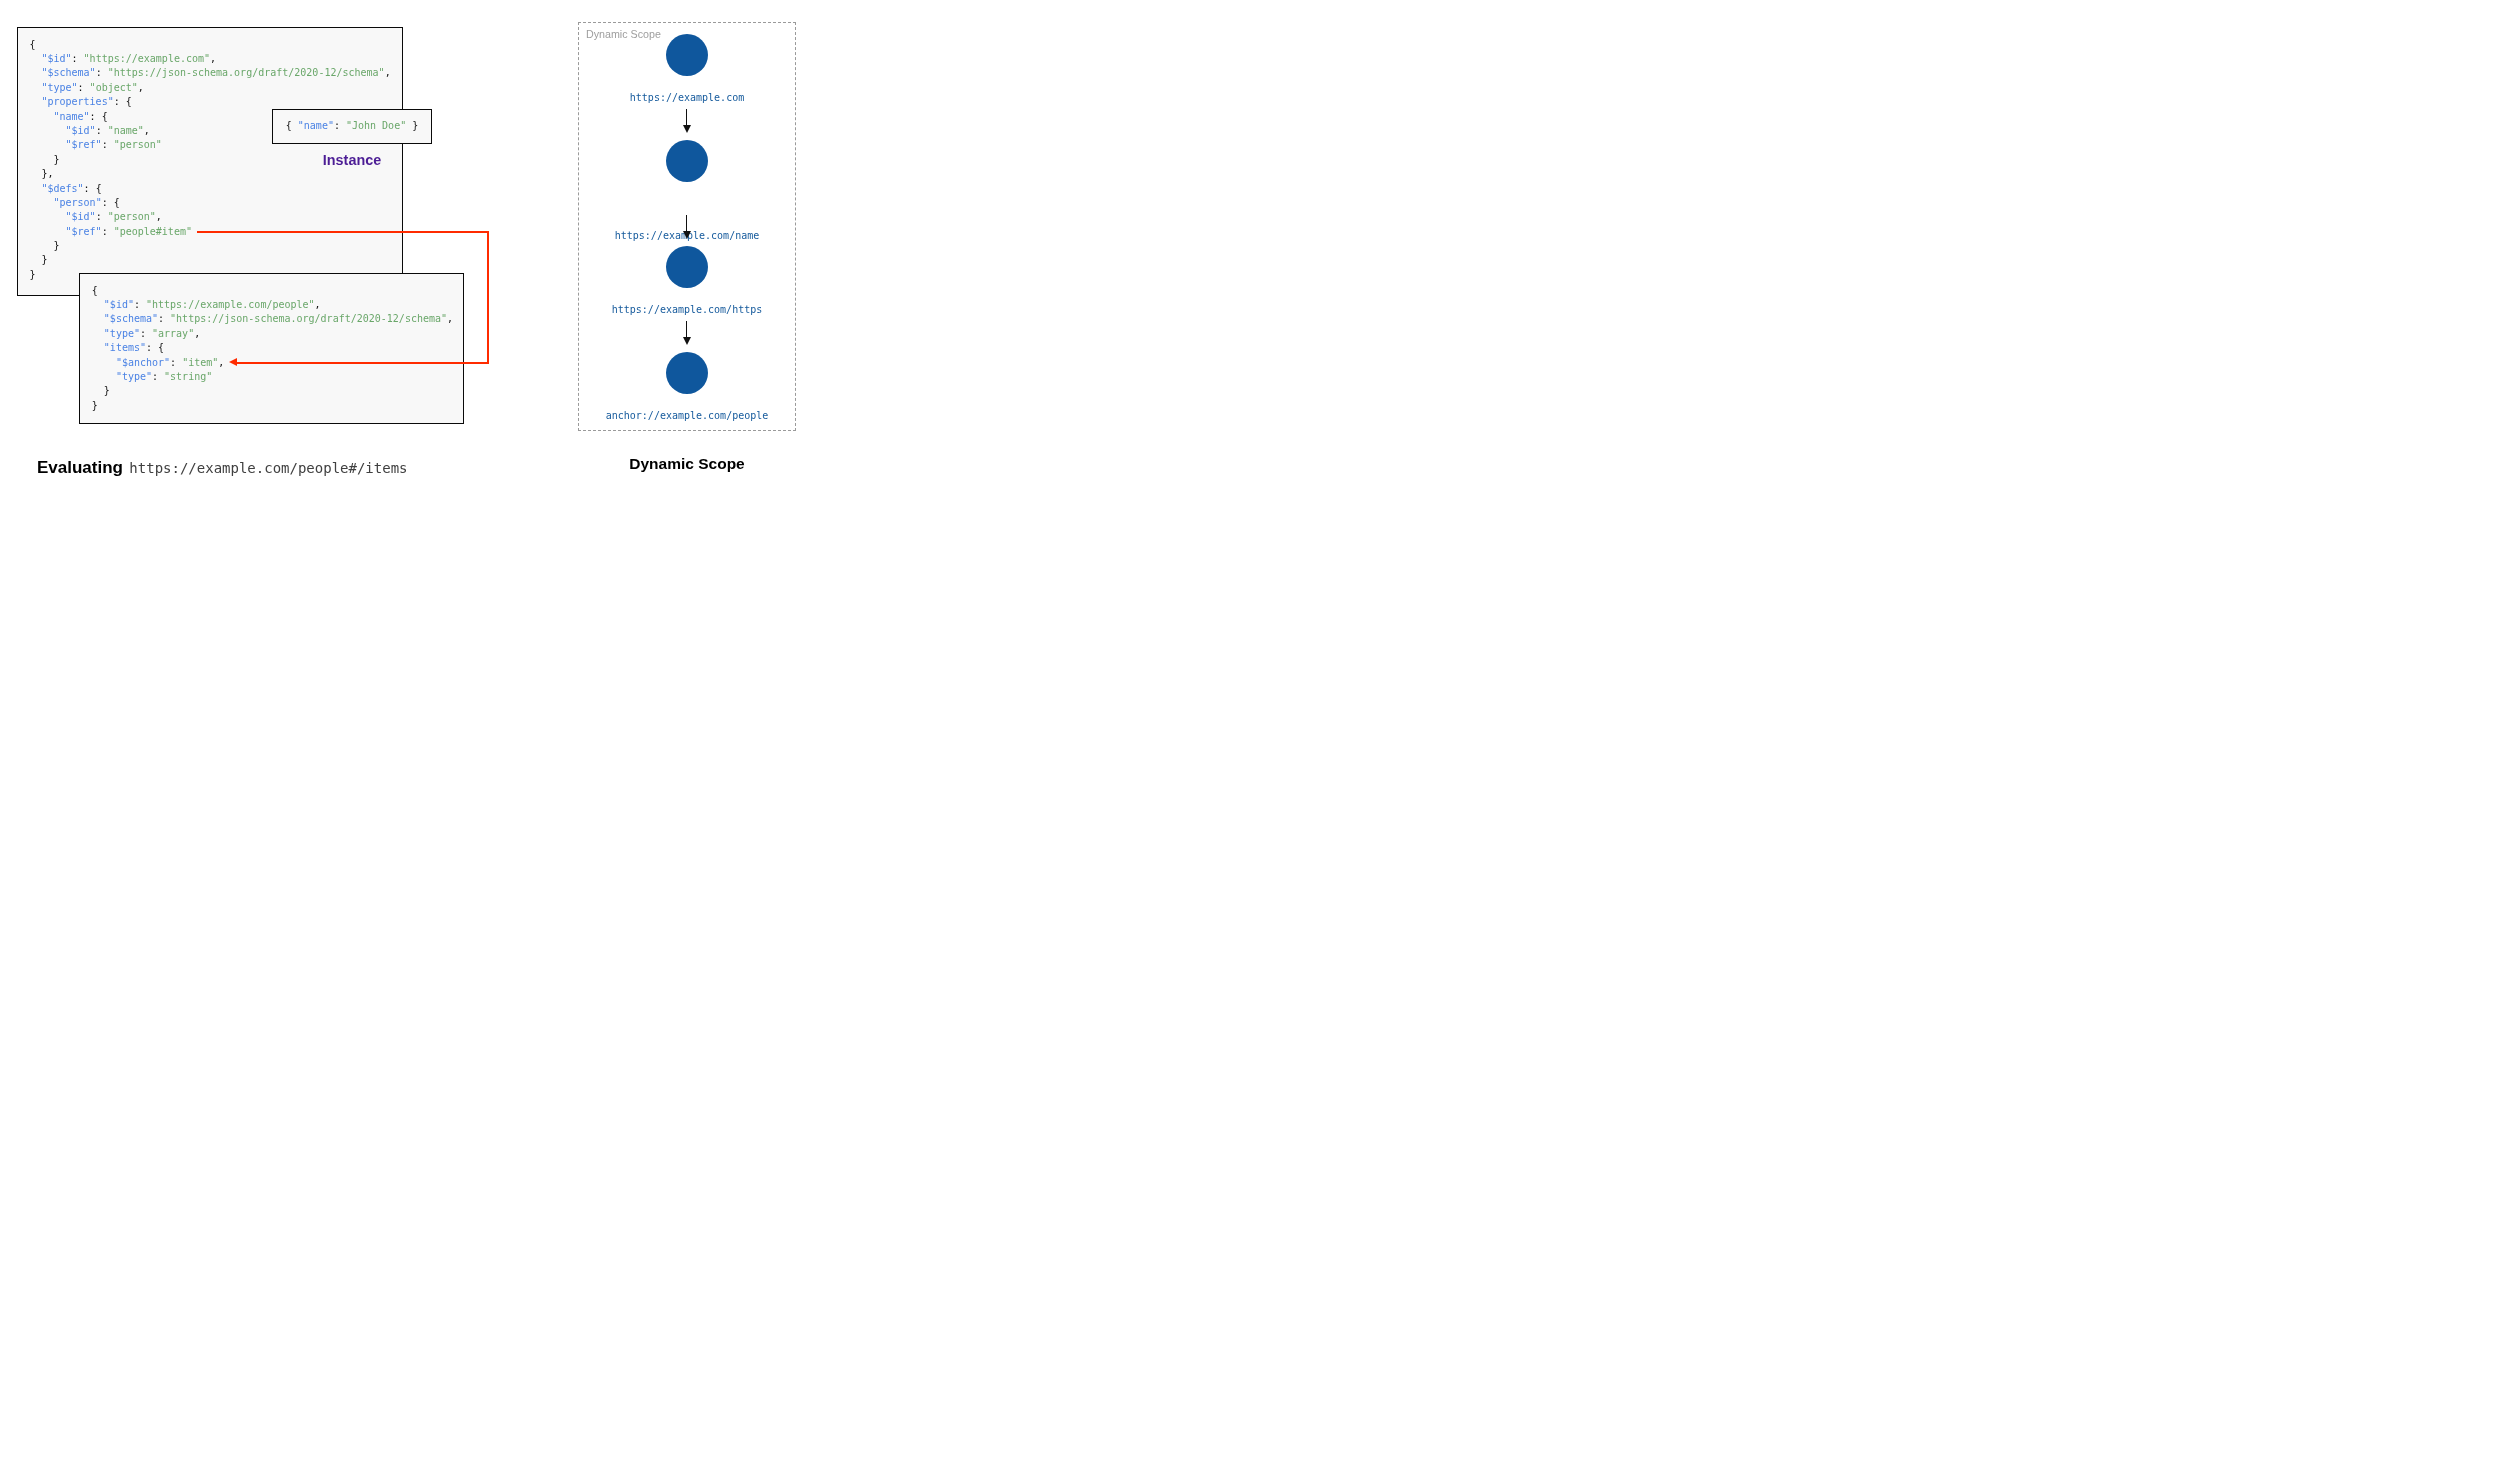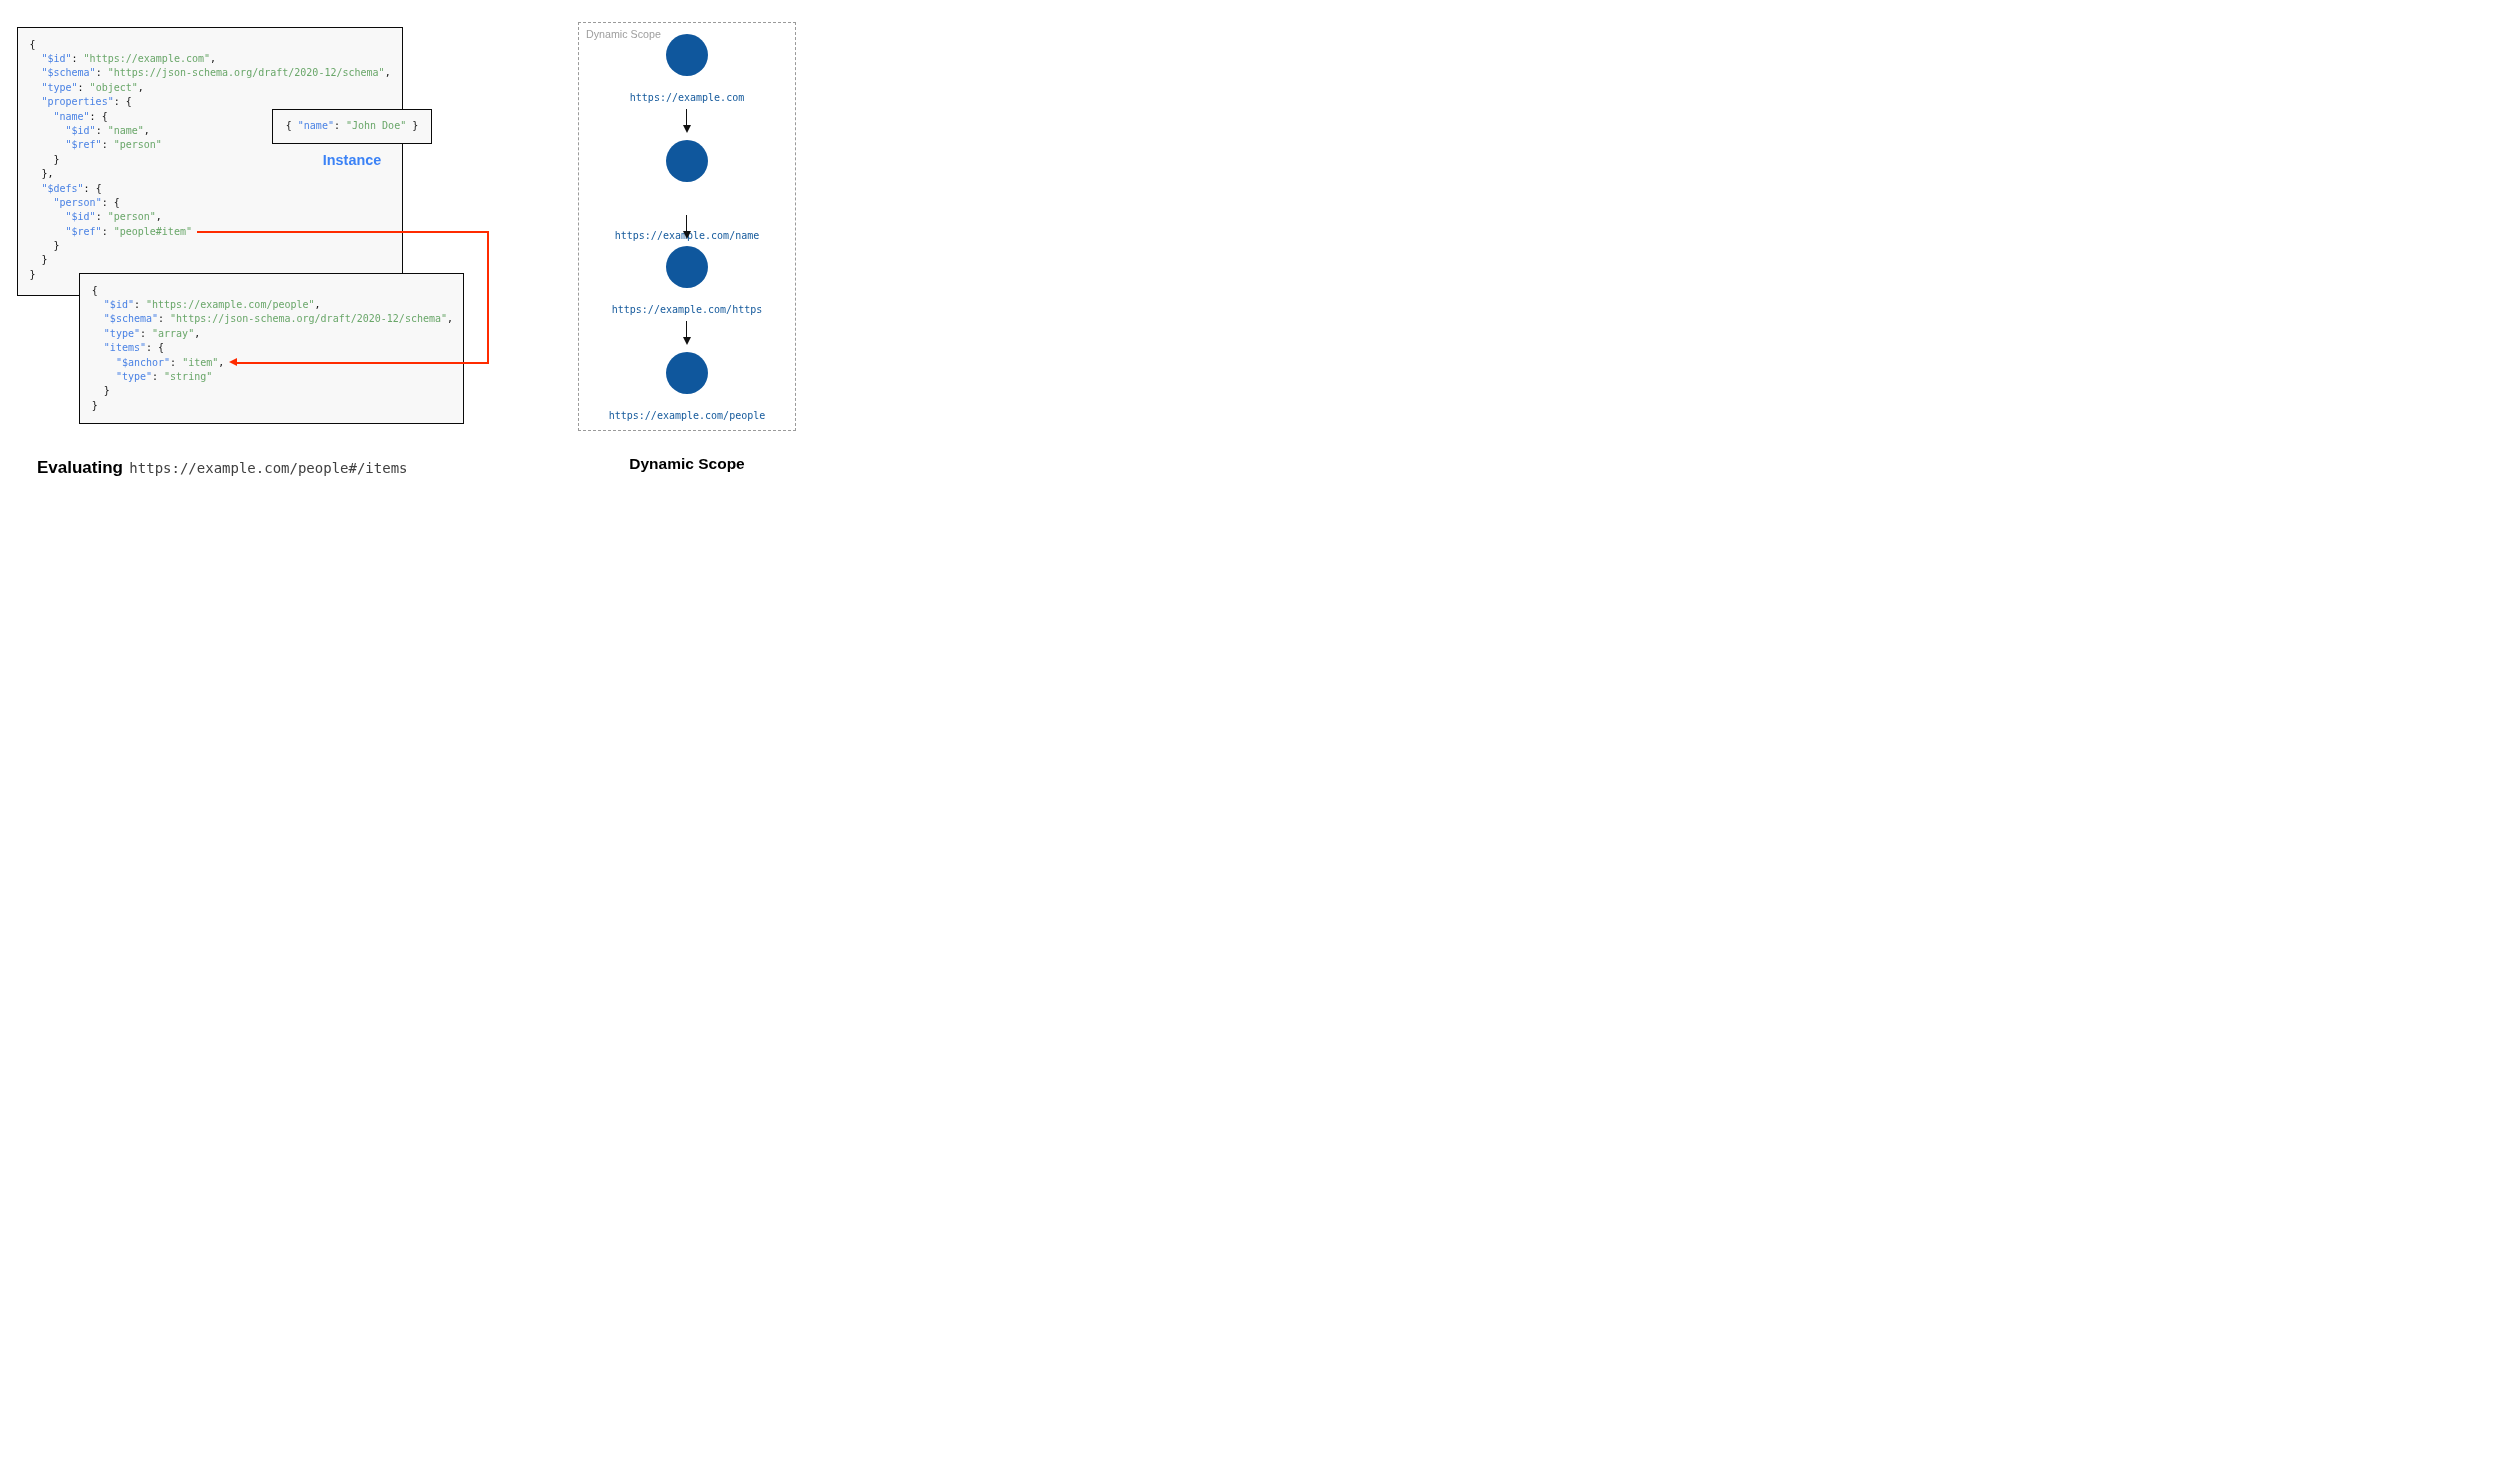--- a/index.html
+++ b/index.html
@@ -32,21 +32,21 @@
   
   .instance-box{
     position:absolute;left:272px;top:109px;width:160px;height:35px;
     background:#f8f8f8;border:1.6px solid #0a0a0a;box-sizing:border-box;
     display:flex;align-items:center;justify-content:center;
     z-index:4;
   }
   .instance-box .code{padding:0;}
   .instance-label{
     position:absolute;left:272px;top:153px;width:160px;
-    text-align:center;font-weight:bold;font-size:14.4px;line-height:14.4px;color:#3b82f6;
+    text-align:center;font-weight:bold;font-size:14.4px;line-height:14.4px;color:#4c1d95;
   }
   
   .red{position:absolute;background:#ff2b00;z-index:5;}
   .red-h1{left:197px;top:231px;width:292px;height:1.6px;}
   .red-v{left:487px;top:231px;width:1.6px;height:132px;}
   .red-h2{left:237px;top:362px;width:252px;height:1.6px;}
   .red-head{
     position:absolute;left:229px;top:358px;width:0;height:0;z-index:5;
     border-top:4.5px solid transparent;
     border-bottom:4.5px solid transparent;
@@ -169,21 +169,21 @@
     </div>
 
     <div class="scope-circle c3"></div>
     <div class="scope-url u3">https://example.com/https</div>
     <div class="down-arrow a3">
       <div class="shaft"></div>
         <div class="head"></div>
     </div>
 
     <div class="scope-circle c4"></div>
-    <div class="scope-url u4">https://example.com/people</div>
+    <div class="scope-url u4">anchor://example.com/people</div>
   </div>
 
   <div class="scope-title">Dynamic Scope</div>
 
   <div class="caption">
     <span class="ev">Evaluating</span><span class="uri">https://example.com/people#/items</span>
   </div>
 
 </div>
 

